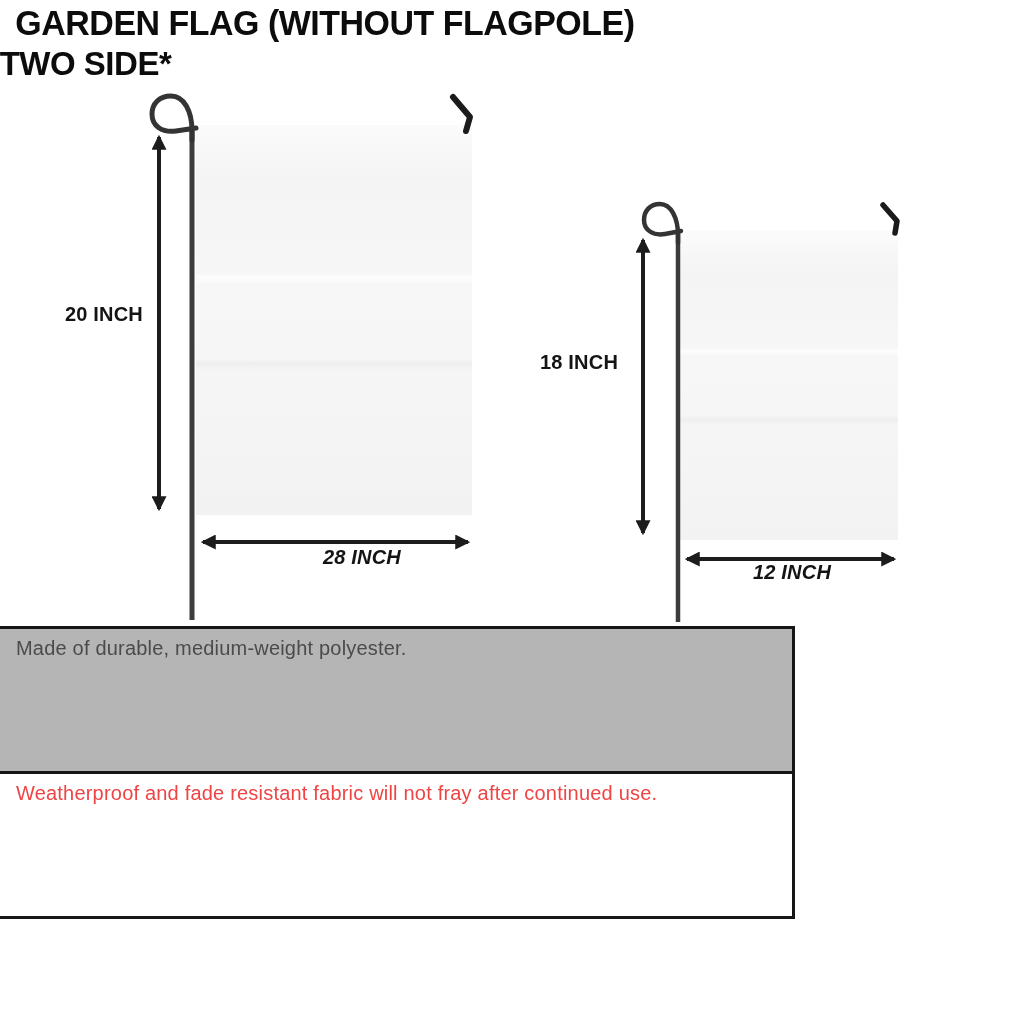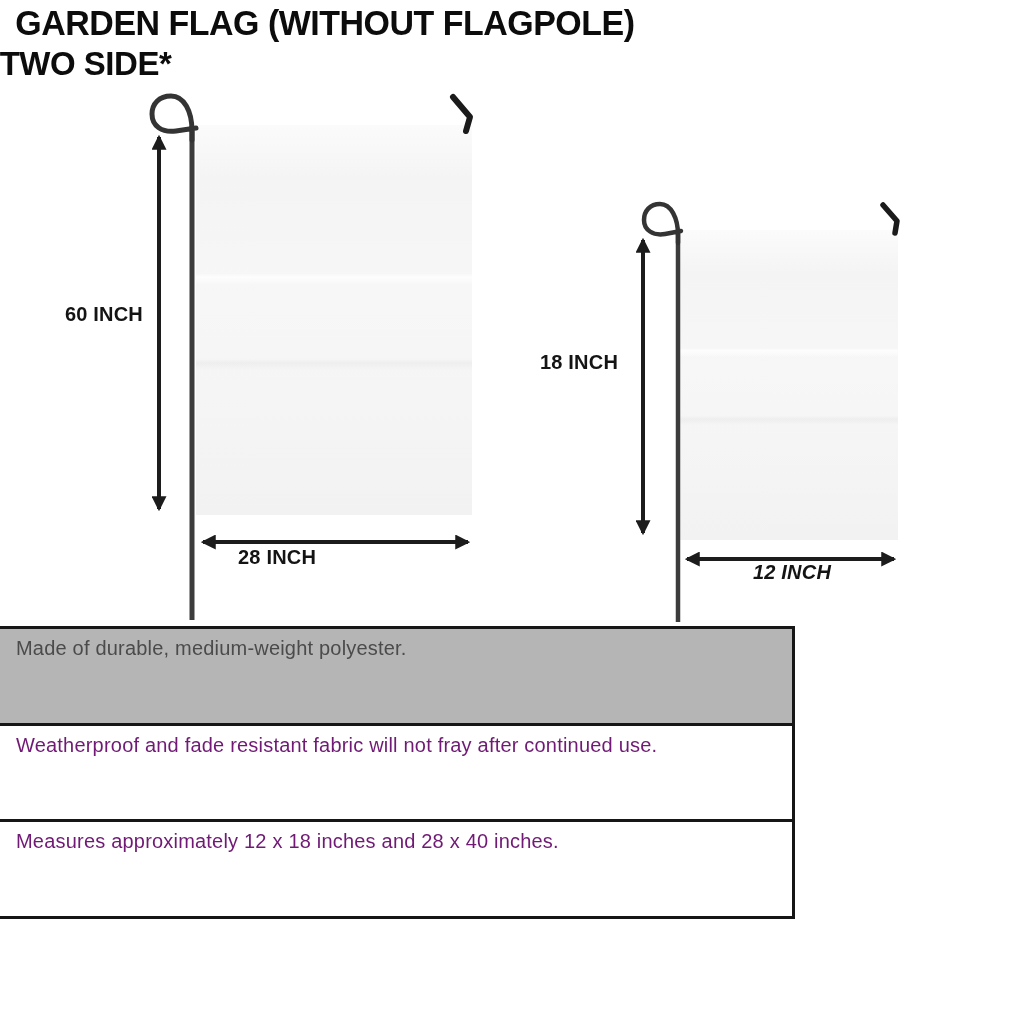--- a/index.html
+++ b/index.html
@@ -38,40 +38,40 @@
                       transparent 60%,rgba(224,224,224,.35) 61%,transparent 63%);
   }
   
   .overlay{position:absolute;left:0;top:0;width:1024px;height:1024px;pointer-events:none;}
   
   .dim-label{
     position:absolute;color:#141414;font-weight:700;font-size:20px;
     letter-spacing:0.2px;white-space:nowrap;
   }
   .lbl-40{left:45px;top:303px;width:98px;text-align:right;}
-  .lbl-28{left:238px;top:546px;width:150px;text-align:left;}
+  .lbl-28{left:251px;top:546px;width:150px;text-align:right;font-style:italic;}
   .lbl-18{left:530px;top:351px;width:98px;text-align:center;}
   .lbl-12{left:717px;top:561px;width:150px;text-align:center;font-style:italic;}
   
   .spec-table{
     position:absolute;left:0;top:626px;width:795px;height:293px;
     border-top:3px solid #161616;
     border-right:3px solid #161616;
     border-bottom:3px solid #161616;
     display:flex;flex-direction:column;
     box-sizing:border-box;
   }
   .spec-row{
     flex:1;display:block;box-sizing:border-box;
     font-size:20px;letter-spacing:0.2px;
     padding:7px 18px 0 16px;line-height:1.25;
   }
   .spec-row + .spec-row{border-top:3px solid #161616;}
   .row-shaded{background:#b5b5b5;color:#4b4b4b;}
-  .row-plain{background:#ffffff;color:#701a75;}
+  .row-plain{background:#ffffff;color:#ef4444;}
 </style>
 </head>
 <body>
 
 <div class="canvas">
 
   <div class="title-block">
     <div class="title-line1">GARDEN FLAG (WITHOUT FLAGPOLE)</div>
     <div class="title-line2">*TWO SIDE*</div>
   </div>
@@ -99,24 +99,23 @@
     </g>
 
     <g stroke="#1c1c1c" stroke-width="4">
       <line x1="159" y1="137" x2="159" y2="509" marker-start="url(#ah)" marker-end="url(#ah)"></line>
       <line x1="203" y1="542" x2="468" y2="542" marker-start="url(#ah)" marker-end="url(#ah)"></line>
       <line x1="643" y1="240" x2="643" y2="533" marker-start="url(#ah)" marker-end="url(#ah)"></line>
       <line x1="687" y1="559" x2="894" y2="559" marker-start="url(#ah)" marker-end="url(#ah)"></line>
     </g>
   </svg>
 
-  <div class="dim-label lbl-40">60 INCH</div>
+  <div class="dim-label lbl-40">20 INCH</div>
   <div class="dim-label lbl-28">28 INCH</div>
   <div class="dim-label lbl-18">18 INCH</div>
   <div class="dim-label lbl-12">12 INCH</div>
 
   <div class="spec-table">
     <div class="spec-row row-shaded">Made of durable, medium-weight polyester.</div>
     <div class="spec-row row-plain">Weatherproof and fade resistant fabric will not fray after continued use.</div>
-    <div class="spec-row row-plain">Measures approximately 12 x 18 inches and 28 x 40 inches.</div>
   </div>
 
 </div>
 
 </body></html>

